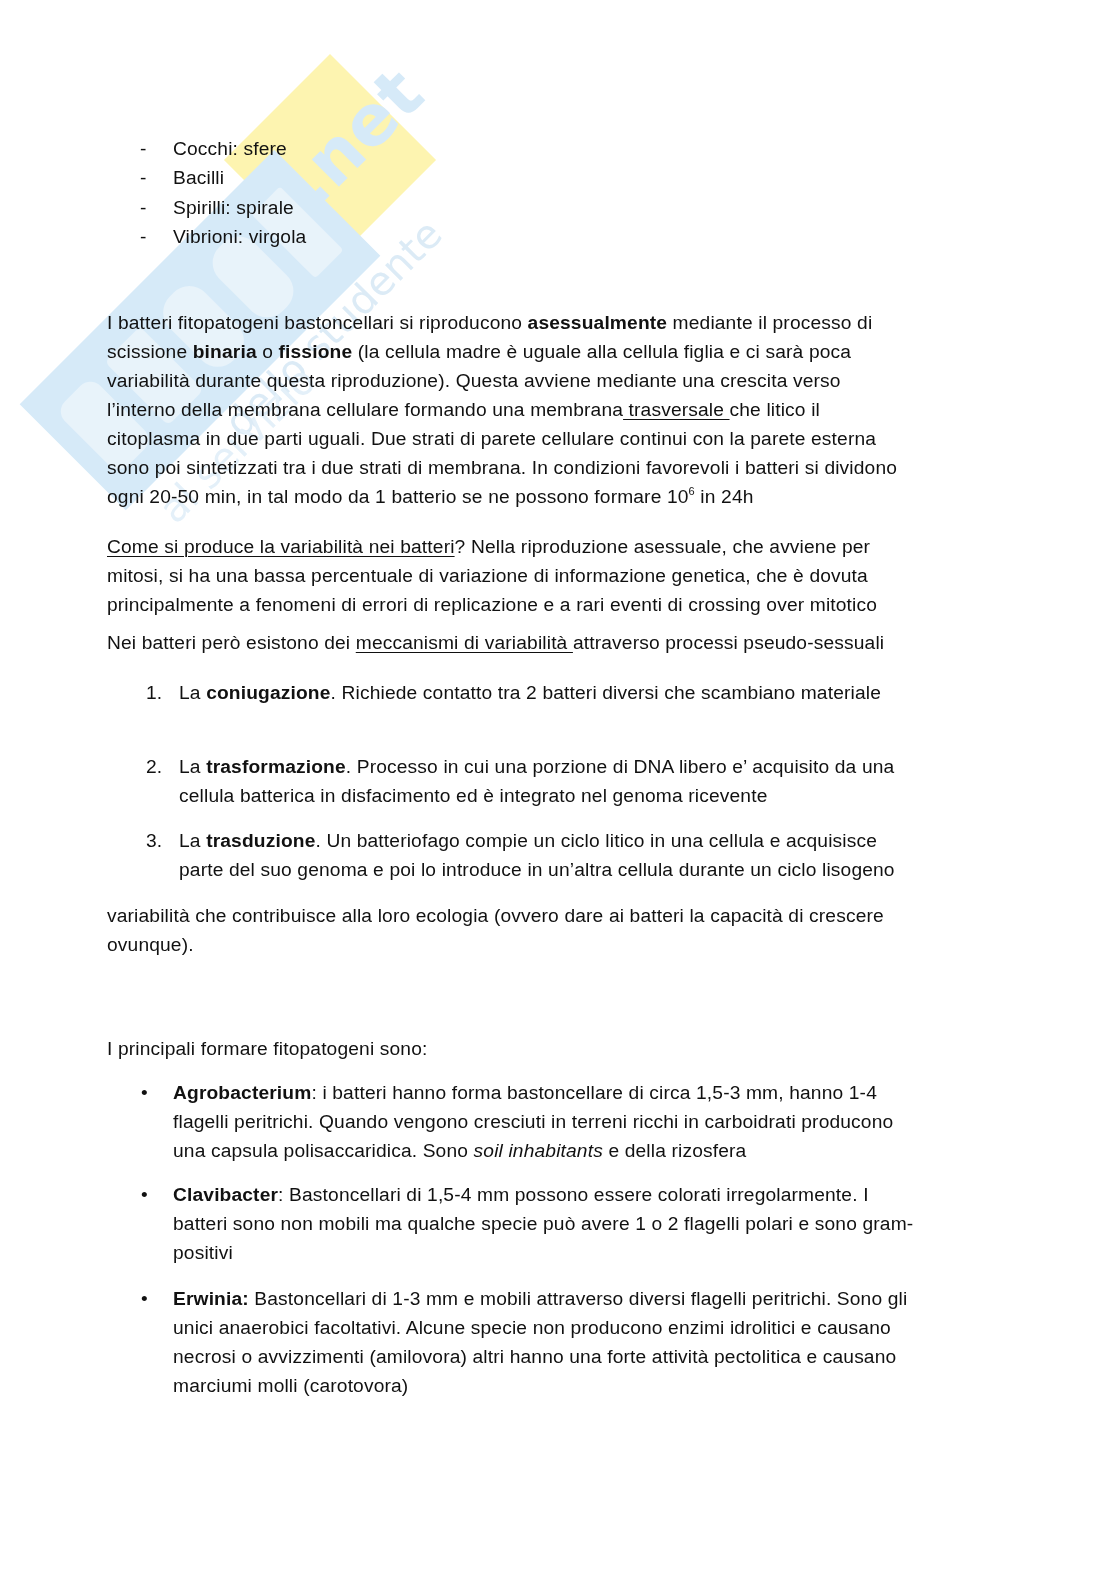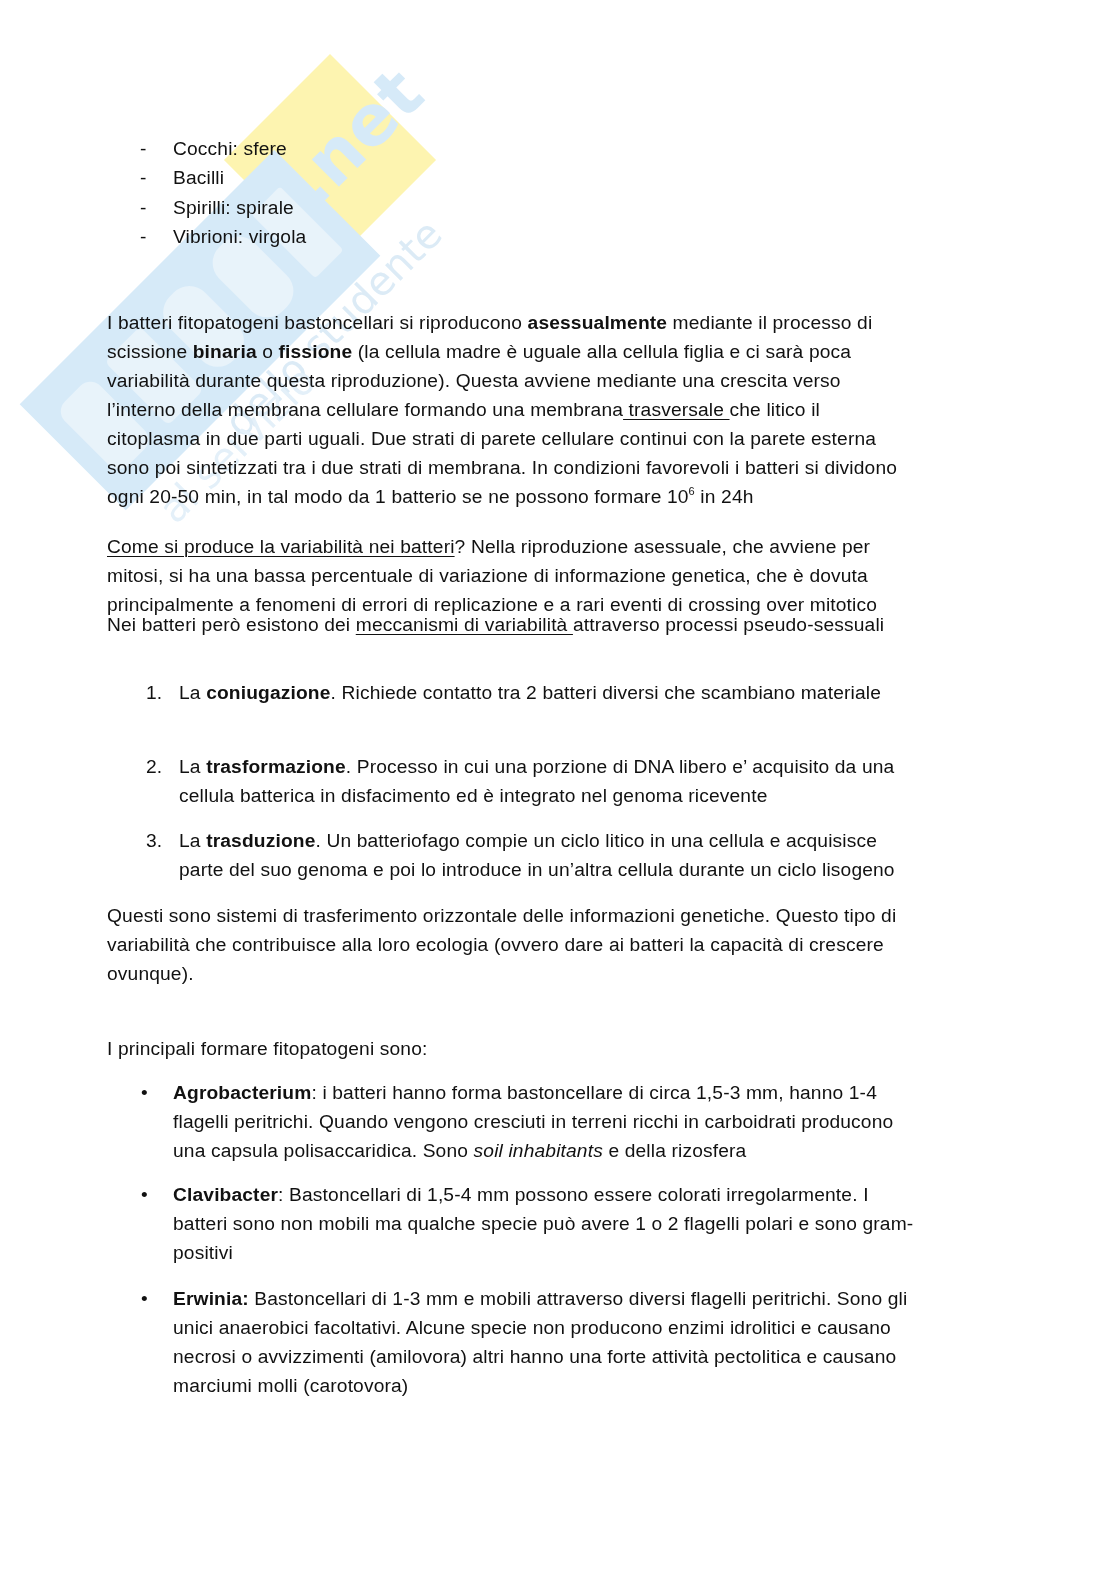--- a/index.html
+++ b/index.html
@@ -187,21 +187,21 @@
       <span class="line">sono poi sintetizzati tra i due strati di membrana. In condizioni favorevoli i batteri si dividono</span>
       <span class="line"><span>ogni 20-50 min, in tal modo da 1 batterio se ne possono formare 10</span><sup class="sup">6</sup><span> in 24h</span></span>
     </p>
 
     <p class="para" style="top:532px;">
       <span class="line"><u>Come si produce la variabilità nei batteri</u><span>? Nella riproduzione asessuale, che avviene per</span></span>
       <span class="line">mitosi, si ha una bassa percentuale di variazione di informazione genetica, che è dovuta</span>
       <span class="line">principalmente a fenomeni di errori di replicazione e a rari eventi di crossing over mitotico</span>
     </p>
 
-    <p class="para" style="top:610px;">
+    <p class="para" style="top:628px;">
       <span class="line"><span>Nei batteri però esistono dei </span><u>meccanismi di variabilità </u><span>attraverso processi pseudo-sessuali</span></span>
     </p>
 
     <ol class="num-list" style="top:0;">
       <li style="top:678px;">
         <span class="num">1.</span>
         <span class="body">
           <span class="line"><span>La </span><b>coniugazione</b><span>. Richiede contatto tra 2 batteri diversi che scambiano materiale</span></span>
         </span>
       </li>
@@ -215,21 +215,20 @@
       <li style="top:826px;">
         <span class="num">3.</span>
         <span class="body">
           <span class="line"><span>La </span><b>trasduzione</b><span>. Un batteriofago compie un ciclo litico in una cellula e acquisisce</span></span>
           <span class="line">parte del suo genoma e poi lo introduce in un’altra cellula durante un ciclo lisogeno</span>
         </span>
       </li>
     </ol>
 
     <p class="para" style="top:901px;">
-      <span class="line">Questi sono sistemi di trasferimento orizzontale delle informazioni genetiche. Questo tipo di</span>
       <span class="line">variabilità che contribuisce alla loro ecologia (ovvero dare ai batteri la capacità di crescere</span>
       <span class="line">ovunque).</span>
     </p>
 
     <p class="para" style="top:1034px;">
       <span class="line">I principali formare fitopatogeni sono:</span>
     </p>
 
     <ul class="bul-list" style="top:0;">
       <li style="top:1078px;">

